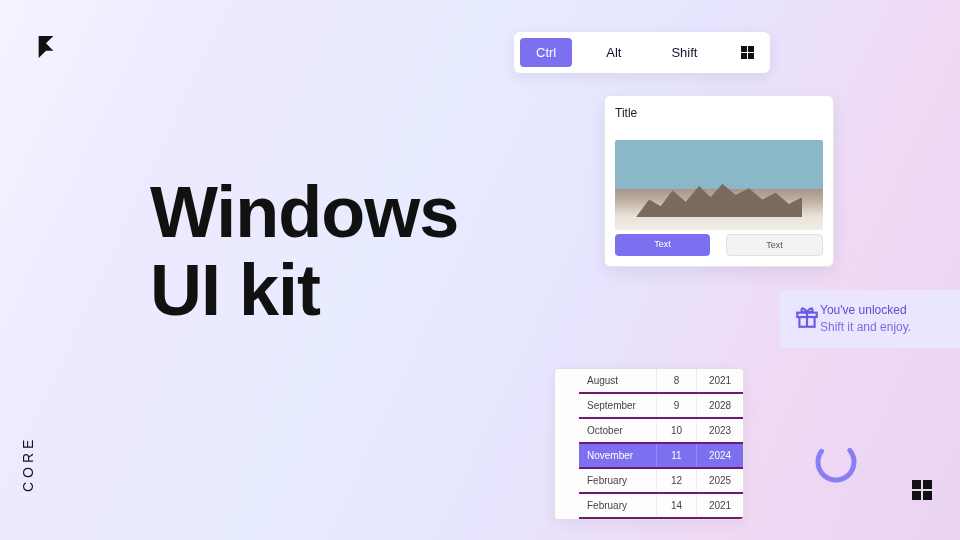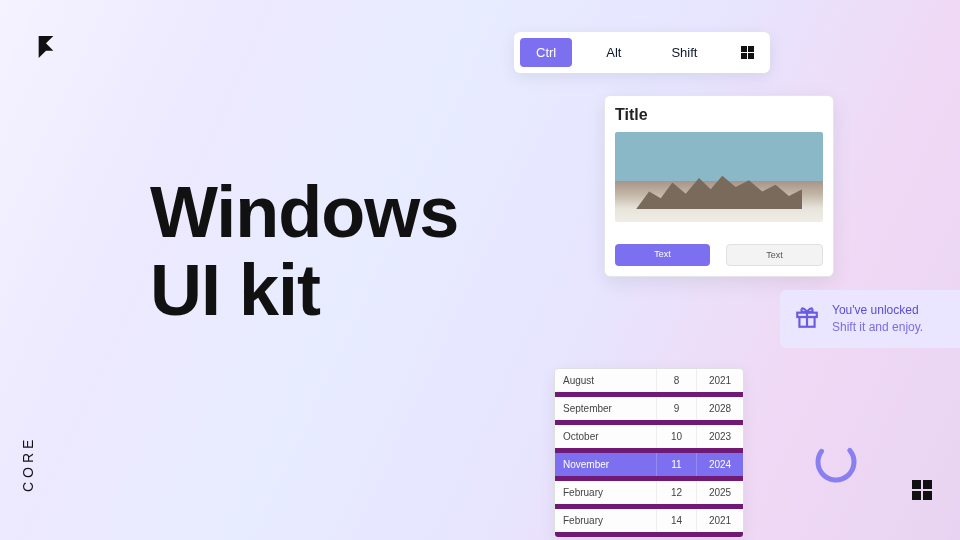--- a/index.html
+++ b/index.html
@@ -5,33 +5,33 @@
 * { margin: 0; padding: 0; box-sizing: border-box; }
 body { width: 960px; height: 540px; overflow: hidden; font-family: -apple-system, BlinkMacSystemFont, "Segoe UI", Arial, sans-serif; position: relative; background: linear-gradient(115deg, #f5f3ff 0%, #ede9ff 20%, #e8ecff 40%, #e7e5ff 60%, #f0d9f5 80%, #e8d4f2 100%); }
 .logo { position: absolute; top: 36px; left: 36px; width: 20px; height: 22px; }
 .headline { position: absolute; top: 174px; left: 150px; font-size: 72px; font-weight: 800; line-height: 1.08; letter-spacing: -1px; color: #111; }
 .core { position: absolute; bottom: 48px; left: 36px; font-size: 14px; font-weight: 500; letter-spacing: 4px; color: #111; transform: rotate(-90deg); transform-origin: left bottom; }
 .toolbar { position: absolute; top: 32px; left: 514px; background: #fff; border-radius: 6px; padding: 6px; display: flex; gap: 18px; box-shadow: 0 4px 16px rgba(0,0,0,0.08); }
 .toolbar-btn { padding: 7px 16px; border-radius: 4px; font-size: 13px; font-weight: 500; color: #0f172a; cursor: pointer; }
 .toolbar-btn.active { background: #7c6ff0; color: #fff; }
 .toolbar-icon { padding: 7px 10px; display: flex; align-items: center; }
 .card { position: absolute; top: 95px; left: 604px; width: 230px; background: #fff; border-radius: 6px; border: 1px solid #e5e5e5; padding: 10px; box-shadow: 0 6px 20px rgba(0,0,0,0.08); }
-.card-title { font-size: 16px; font-weight: 700; color: #222; margin-bottom: 8px; }
+.card-title { font-size: 12px; font-weight: 400; color: #222; margin-bottom: 20px; }
 .card-img { width: 100%; height: 90px; border-radius: 2px; background: linear-gradient(to bottom, #8ab8c7 0%, #8ab8c7 55%, #a8968a 55%, #c4b8a8 70%, #e8e4dc 85%, #f0ede6 100%); position: relative; overflow: hidden; }
 .card-img::before { content: ""; position: absolute; bottom: 14%; left: 10%; width: 80%; height: 50%; background: #7a6a5c; clip-path: polygon(0% 100%, 8% 60%, 15% 75%, 22% 40%, 30% 65%, 38% 30%, 45% 55%, 52% 25%, 60% 50%, 68% 35%, 76% 60%, 84% 45%, 92% 70%, 100% 55%, 100% 100%); }
-.card-buttons { display: flex; gap: 16px; margin-top: 22px; }
+.card-buttons { display: flex; gap: 16px; margin-top: 4px; }
 .card-btn { flex: 1; padding: 5px 0; border-radius: 4px; font-size: 9px; text-align: center; cursor: pointer; }
 .card-btn.primary { background: #7c6ff0; color: #fff; }
 .card-btn.secondary { background: #f3f3f3; color: #555; border: 1px solid #e0e0e0; }
-.toast { position: absolute; top: 290px; right: 0; width: 180px; background: #eae6ff; border-radius: 6px 0 0 6px; padding: 12px 14px; display: flex; gap: 12px; align-items: center; }
+.toast { position: absolute; top: 290px; right: 0; width: 180px; background: #eae6ff; border-radius: 6px 0 0 6px; padding: 12px 14px; display: flex; gap: 0; align-items: center; }
 .toast-text { font-size: 12px; line-height: 1.4; }
 .toast-title { color: #5a4dd6; font-weight: 500; }
 .toast-sub { color: #7a6ee0; }
 .datepicker { position: absolute; top: 368px; left: 554px; width: 190px; background: #fdfdfd; border: 1px solid #e0e0e0; border-radius: 4px; font-size: 10px; box-shadow: 0 4px 16px rgba(0,0,0,0.06); overflow: hidden; }
-.dp-row { display: flex; border-bottom: 5px solid #701a75; }
+.dp-row { display: flex; border-bottom: 2px solid #701a75; margin-left: 24px; }
 .dp-row.selected { background: #7c6ff0; color: #fff; }
 .dp-row.selected .dp-cell { color: #fff; }
 .dp-cell { padding: 6px 8px; color: #444; }
 .dp-month { flex: 1; text-align: left; border-right: 1px solid #eee; }
 .dp-day { width: 40px; text-align: center; border-right: 1px solid #eee; }
 .dp-year { width: 46px; text-align: center; }
 .dp-row.selected .dp-month, .dp-row.selected .dp-day { border-right-color: rgba(255,255,255,0.2); }
 .spinner { position: absolute; bottom: 56px; right: 102px; width: 44px; height: 44px; }
 .spinner svg { transform: rotate(-40deg); }
 .win-icon { position: absolute; bottom: 40px; right: 28px; display: grid; grid-template-columns: 9px 9px; grid-template-rows: 9px 9px; gap: 2px; }

